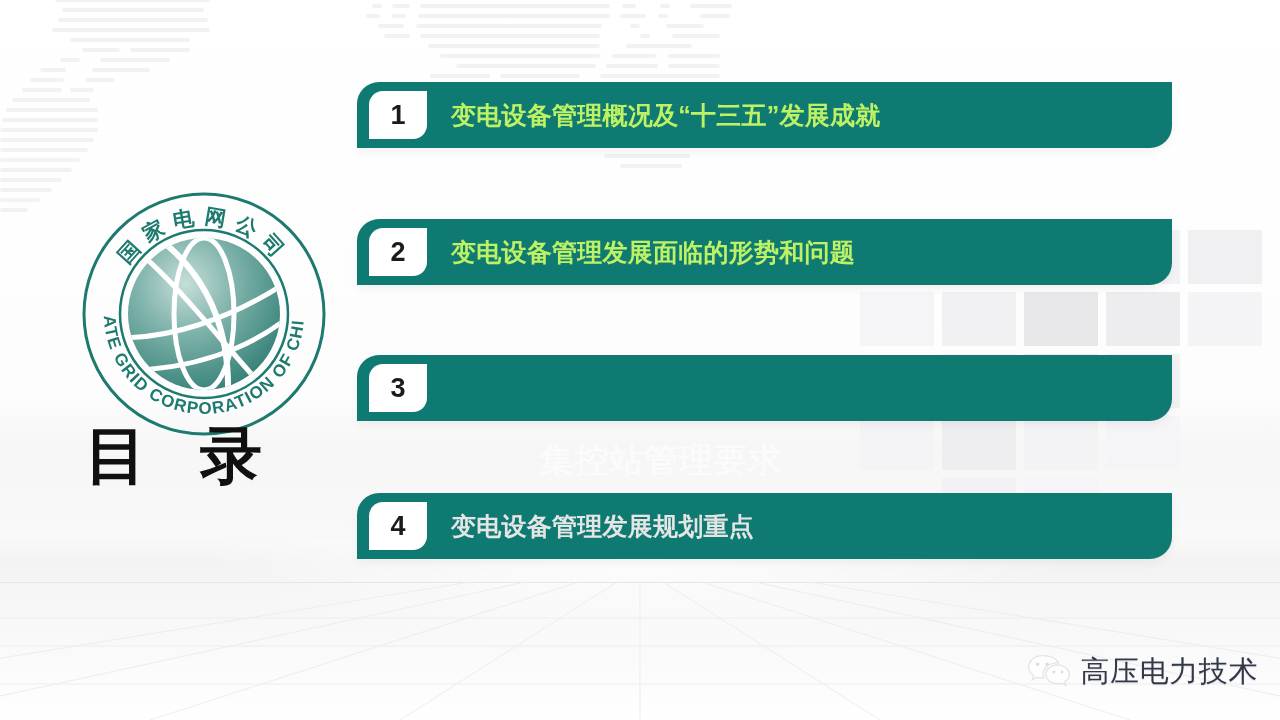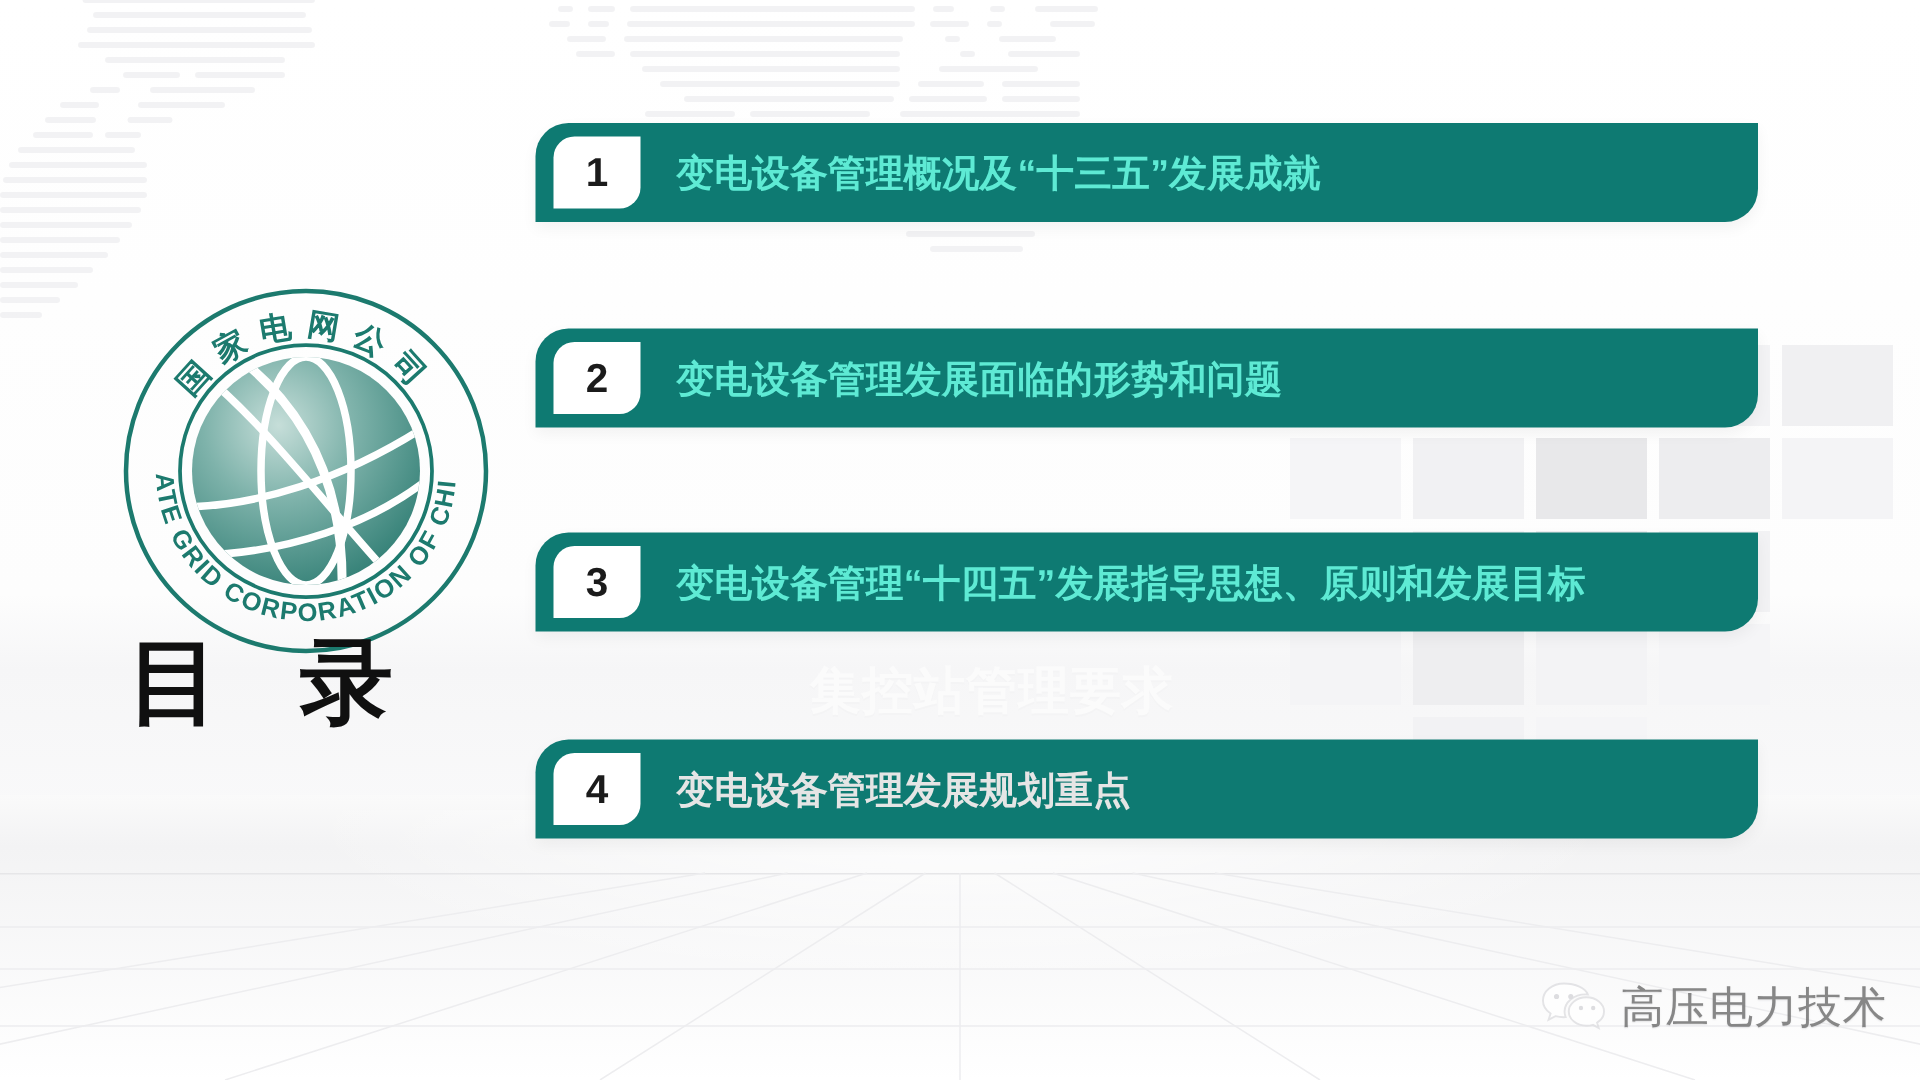--- a/index.html
+++ b/index.html
@@ -153,21 +153,21 @@
     font-size: 27px;
     font-weight: 600;
     color: #1b1b1b;
     font-family: "Liberation Sans", "DejaVu Sans", sans-serif;
   }
   .bar-label {
     flex: 1 1 auto;
     margin-left: 24px;
     font-size: 25px;
     font-weight: 700;
-    color: #5eead4;
+    color: #bef264;
     letter-spacing: 0.01em;
     white-space: nowrap;
     font-family: "Liberation Sans", "DejaVu Sans", sans-serif;
   }
   .bar.highlight .bar-label { color: #e5e5e5; }
 
   .bar-1 { top: 82px; }
   .bar-2 { top: 219px; }
   .bar-3 { top: 355px; }
   .bar-4 { top: 493px; }
@@ -179,21 +179,21 @@
     bottom: 28px;
     display: flex;
     align-items: center;
     gap: 10px;
     opacity: 0.85;
   }
   .watermark .wm-icon { width: 44px; height: 38px; display: block; }
   .watermark .wm-text {
     font-size: 29px;
     font-weight: 400;
-    color: #737373;
+    color: #0f172a;
     letter-spacing: 0.02em;
     text-shadow: 0 1px 1px rgba(160,160,165,0.35);
     white-space: nowrap;
     font-family: "Liberation Sans", "DejaVu Sans", sans-serif;
   }
 </style>
 </head>
 <body>
 
 <div id="slide">
@@ -390,21 +390,20 @@
       <div class="bar-label">变电设备管理概况及“十三五”发展成就</div>
     </div>
 
     <div class="bar bar-2">
       <div class="bar-num">2</div>
       <div class="bar-label">变电设备管理发展面临的形势和问题</div>
     </div>
 
     <div class="bar bar-3">
       <div class="bar-num">3</div>
-      <div class="bar-label">变电设备管理“十四五”发展指导思想、原则和发展目标</div>
     </div>
 
     <div class="bar bar-4 highlight">
       <div class="bar-num">4</div>
       <div class="bar-label">变电设备管理发展规划重点</div>
     </div>
 
   </div>
 
   <div class="watermark">

